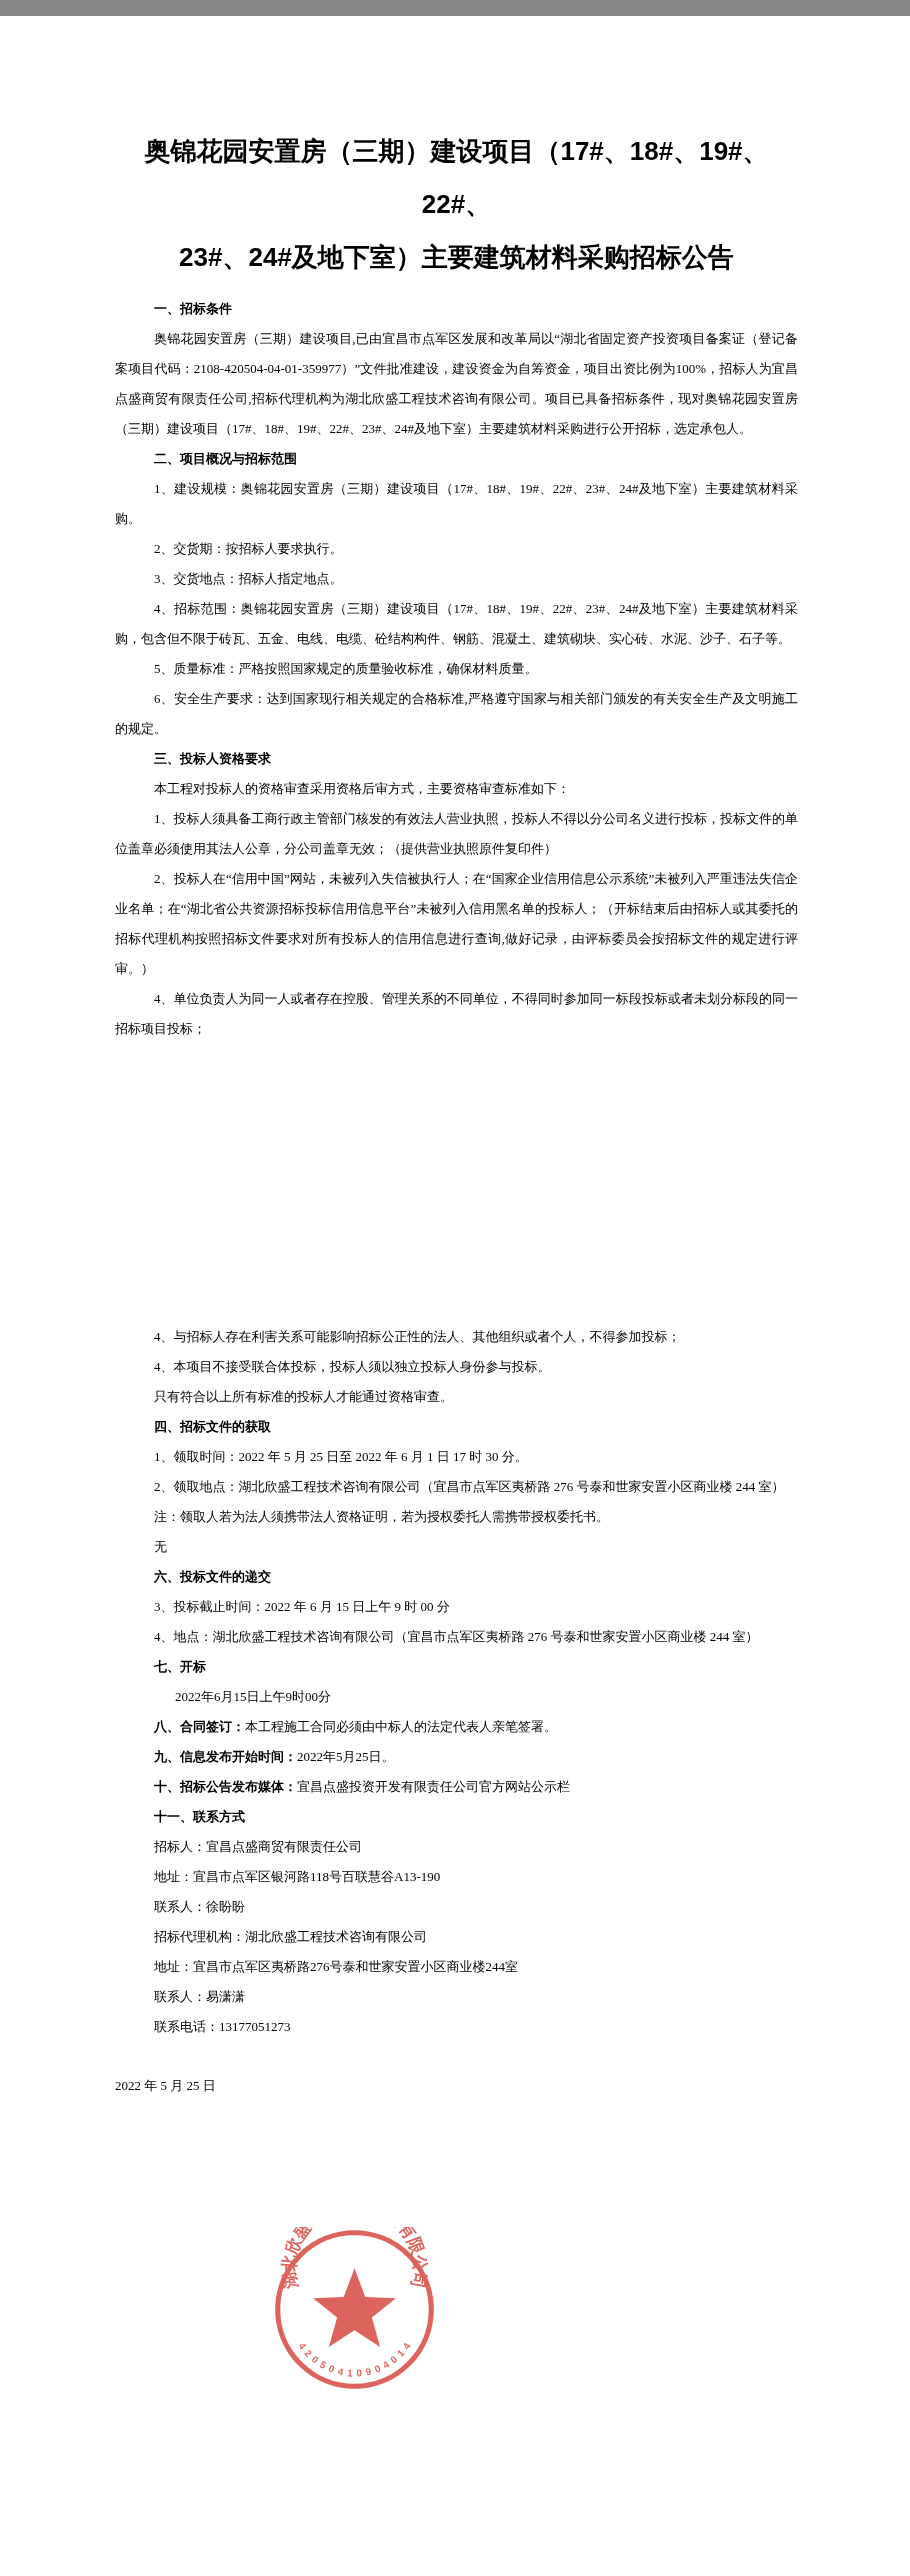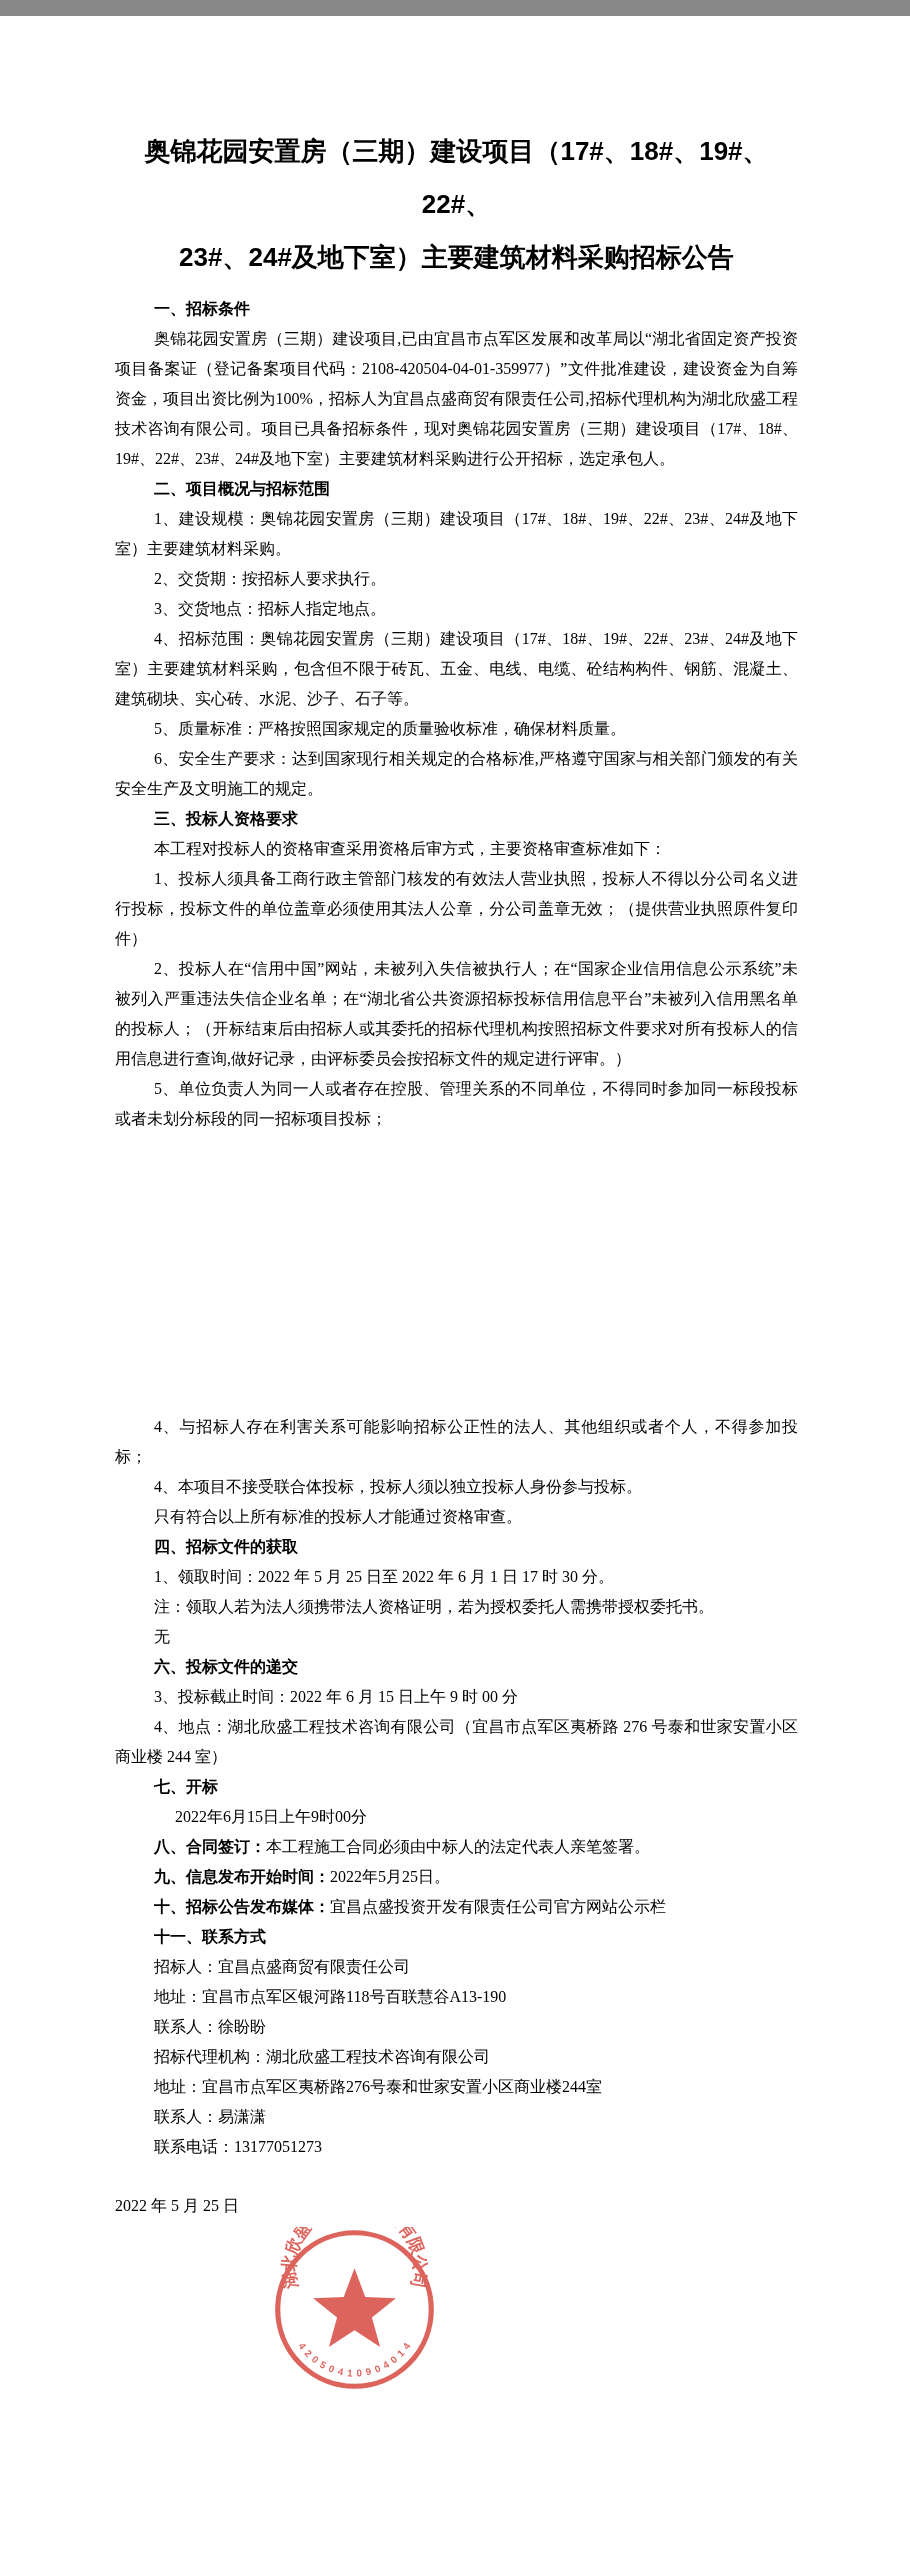--- a/index.html
+++ b/index.html
@@ -20,21 +20,21 @@
   .title{
     padding-top:109px;
     font-family:"Liberation Sans","DejaVu Sans",sans-serif;
     font-weight:700;
     font-size:26px;
     line-height:53px;
     text-align:center;
   }
   .body p{
     margin:0;
-    font-size:16px;
+    font-size:13px;
     line-height:30px;
     text-indent:39px;
     text-align:justify;
   }
   .body{margin-top:10.3px;}
   .h{
     font-weight:700;
     font-family:"Liberation Sans","DejaVu Sans",sans-serif;
   }
   p.bold-para{font-weight:700;}
@@ -77,30 +77,31 @@
       <p>2、交货期：按招标人要求执行。</p>
       <p>3、交货地点：招标人指定地点。</p>
       <p>4、招标范围：奥锦花园安置房（三期）建设项目（17#、18#、19#、22#、23#、24#及地下室）主要建筑材料采购，包含但不限于砖瓦、五金、电线、电缆、砼结构构件、钢筋、混凝土、建筑砌块、实心砖、水泥、沙子、石子等。</p>
       <p>5、质量标准：严格按照国家规定的质量验收标准，确保材料质量。</p>
       <p>6、安全生产要求：达到国家现行相关规定的合格标准,严格遵守国家与相关部门颁发的有关安全生产及文明施工的规定。</p>
 
       <p class="h">三、投标人资格要求</p>
       <p>本工程对投标人的资格审查采用资格后审方式，主要资格审查标准如下：</p>
       <p>1、投标人须具备工商行政主管部门核发的有效法人营业执照，投标人不得以分公司名义进行投标，投标文件的单位盖章必须使用其法人公章，分公司盖章无效；（提供营业执照原件复印件）</p>
       <p>2、投标人在“信用中国”网站，未被列入失信被执行人；在“国家企业信用信息公示系统”未被列入严重违法失信企业名单；在“湖北省公共资源招标投标信用信息平台”未被列入信用黑名单的投标人；（开标结束后由招标人或其委托的招标代理机构按照招标文件要求对所有投标人的信用信息进行查询,做好记录，由评标委员会按招标文件的规定进行评审。）</p>
-      <p>5、单位负责人为同一人或者存在控股、管理关系的不同单位，不得同时参加同一标段投标或者未划分标段的同一招标项目投标；</p>
+      <p>4、单位负责人为同一人或者存在控股、管理关系的不同单位，不得同时参加同一标段投标或者未划分标段的同一招标项目投标；</p>
 
       <div class="gap"></div>
 
       <p>4、与招标人存在利害关系可能影响招标公正性的法人、其他组织或者个人，不得参加投标；</p>
       <p>4、本项目不接受联合体投标，投标人须以独立投标人身份参与投标。</p>
       <p>只有符合以上所有标准的投标人才能通过资格审查。</p>
 
       <p class="h">四、招标文件的获取</p>
       <p>1、领取时间：2022 年 5 月 25 日至 2022 年 6 月 1 日 17 时 30 分。</p>
+      <p>2、领取地点：湖北欣盛工程技术咨询有限公司（宜昌市点军区夷桥路 276 号泰和世家安置小区商业楼 244 室）</p>
       <p>注：领取人若为法人须携带法人资格证明，若为授权委托人需携带授权委托书。</p>
 
       <p>无</p>
 
       <p class="h">六、投标文件的递交</p>
       <p>3、投标截止时间：2022 年 6 月 15 日上午 9 时 00 分</p>
       <p>4、地点：湖北欣盛工程技术咨询有限公司（宜昌市点军区夷桥路 276 号泰和世家安置小区商业楼 244 室）</p>
 
       <p class="h">七、开标</p>
       <p class="open-time">2022年6月15日上午9时00分</p>

